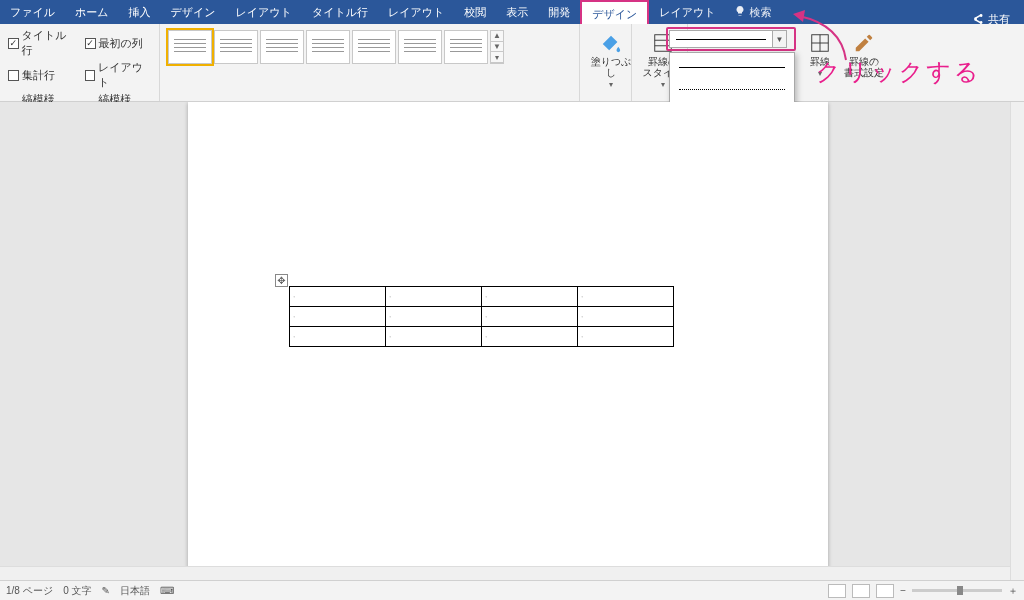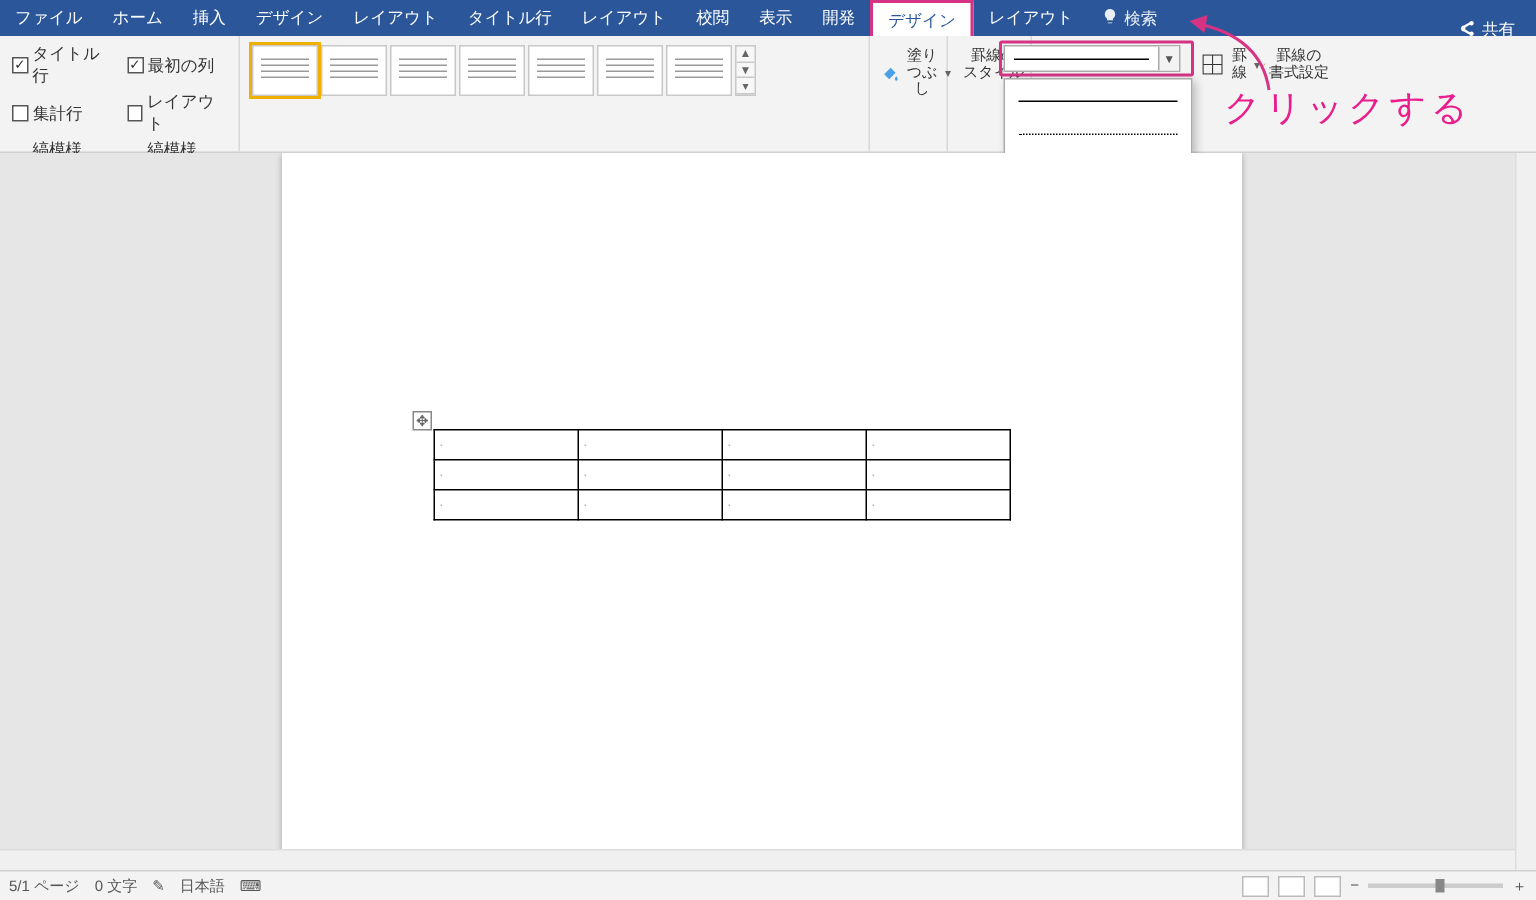--- a/index.html
+++ b/index.html
@@ -23,21 +23,21 @@
   .ck .box { width:11px; height:11px; border:1px solid #555; display:flex; align-items:center; justify-content:center; font-size:9px; color:#333; background:#fff; }
 
   .styles-gallery { display:flex; gap:2px; align-items:flex-start; padding-top:2px; }
   .style-thumb { width:44px; height:34px; border:1px solid #c8c8c8; background:#fff; position:relative; }
   .style-thumb .mini { position:absolute; inset:5px; }
   .style-thumb .mini div { border-bottom:1px solid #999; height:4px; }
   .style-thumb.sel { outline:2px solid #f0b000; }
   .gallery-more { width:14px; height:34px; border:1px solid #c8c8c8; background:#f7f7f7; display:flex; flex-direction:column; }
   .gallery-more div { flex:1; border-bottom:1px solid #c8c8c8; display:flex; align-items:center; justify-content:center; font-size:8px; color:#666;}
 
-  .btn-col { display:flex; align-items:center; justify-content:flex-start; width:46px; font-size:10px; color:#333; padding-top:4px; gap:2px; }
+  .btn-col { display:flex; flex-direction:column; align-items:center; justify-content:flex-start; width:46px; font-size:10px; color:#333; padding-top:4px; gap:2px; }
   .btn-col .ic { width:22px; height:22px; }
   .btn-col .lab { text-align:center; line-height:1.1; }
   .btn-col .dd { font-size:8px; color:#666; }
 
   
   .pen-combo { position:absolute; left:669px; top:6px; width:118px; height:18px; background:#fff; border:1px solid #aaa; display:flex; align-items:center; }
   .pen-combo .line { flex:1; height:0; border-top:1px solid #000; margin:0 6px; }
   .pen-combo .arrow { width:14px; height:16px; border-left:1px solid #aaa; display:flex; align-items:center; justify-content:center; font-size:8px; color:#555; background:#f3f3f3; }
   .pen-highlight { position:absolute; left:666px; top:3px; width:130px; height:24px; border:2px solid #d63384; border-radius:2px; pointer-events:none; }
   .arrow-annot { position:absolute; left:791px; top:10px; }
@@ -333,21 +333,21 @@
           <td>⸱</td>
         </tr>
   </tbody>
     </table>
 </div>
 
 <div class="vscroll"></div>
 <div class="hscroll"></div>
 
 <div class="status">
-  <span>5/1 ページ</span>
+  <span>1/8 ページ</span>
   <span>0 文字</span>
   <span>✎</span>
   <span>日本語</span>
   <span>⌨</span>
   <div class="right">
     <div class="viewbtn"></div>
     <div class="viewbtn"></div>
     <div class="viewbtn"></div>
     <span>−</span>
     <div class="zoomslider">

